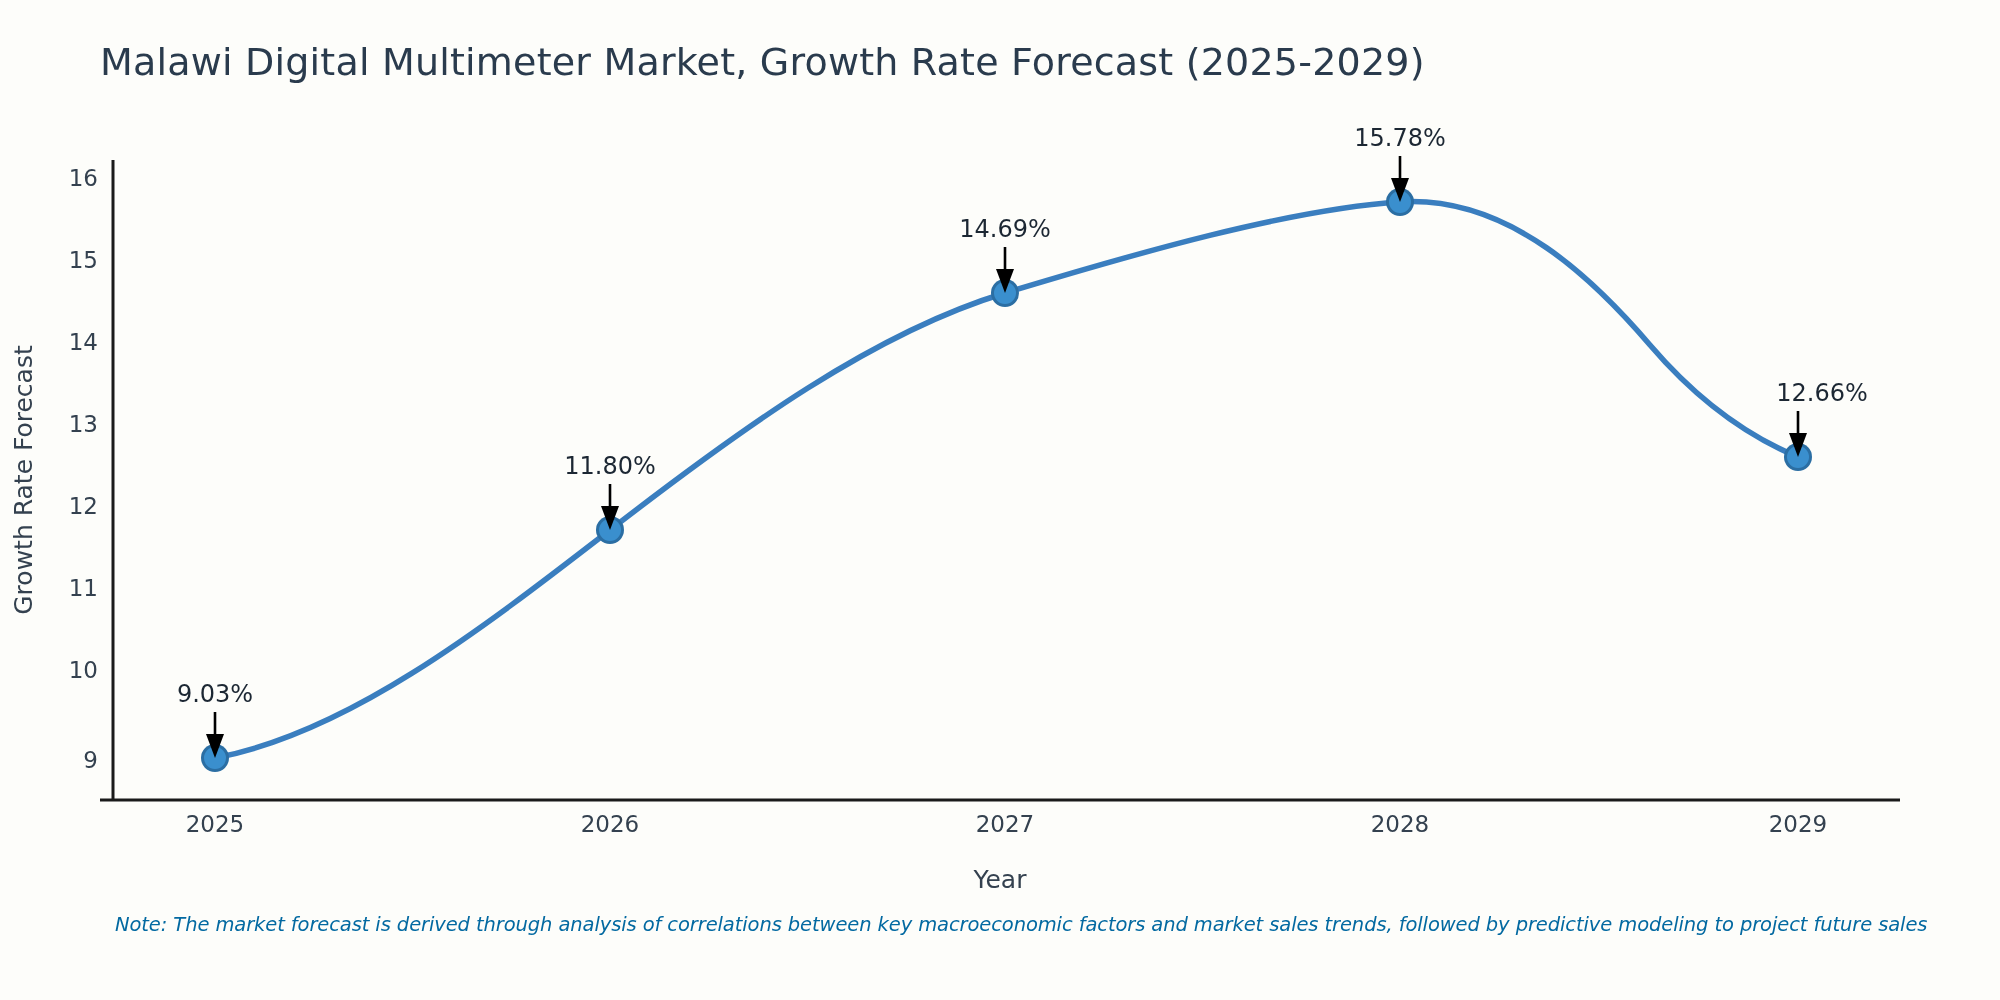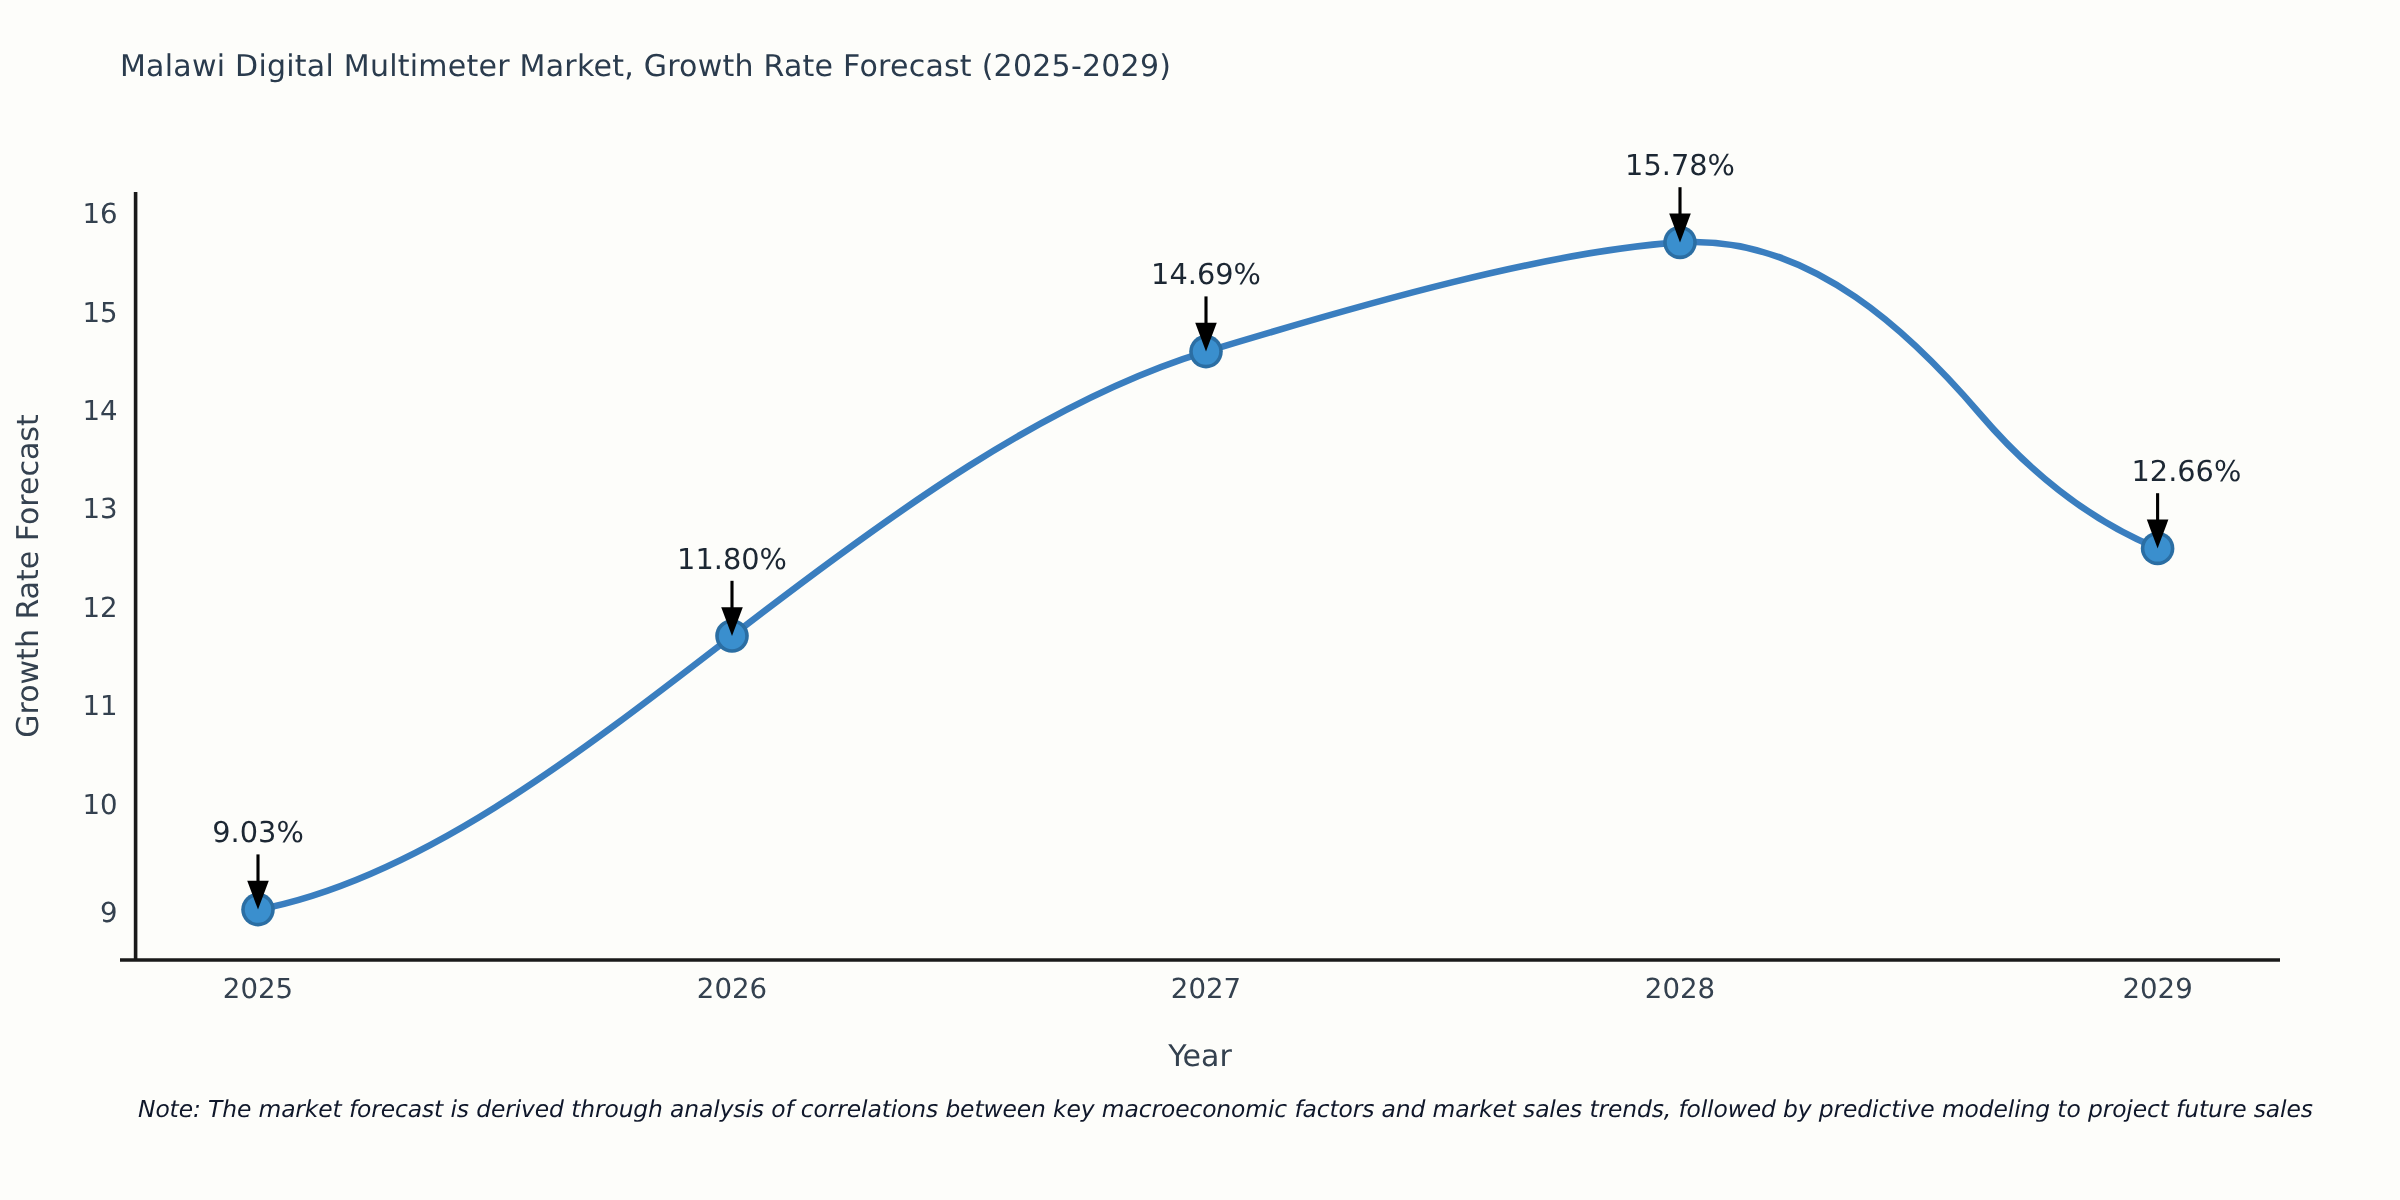--- a/index.html
+++ b/index.html
@@ -16,21 +16,21 @@
   #stage {
     position: relative;
     width: 2000px;
     height: 1000px;
     background: #fdfdfa;
   }
   .chart-title {
     position: absolute;
     left: 100px;
     top: 40px;
-    font-size: 25px;
+    font-size: 38px;
     color: #2a3b4d;
     letter-spacing: 0.2px;
     white-space: nowrap;
   }
   svg.plot {
     position: absolute;
     left: 0;
     top: 0;
     width: 2000px;
     height: 1000px;
@@ -49,21 +49,21 @@
     font-family: "DejaVu Sans", sans-serif;
     font-size: 24px;
     fill: #1c2733;
   }
   .footnote {
     position: absolute;
     left: 115px;
     top: 913px;
     font-size: 19.5px;
     font-style: italic;
-    color: #0f172a;
+    color: #0369a1;
     white-space: nowrap;
     letter-spacing: -0.1px;
   }
   .axis-line {
     stroke: #1a1a1a;
     stroke-width: 3;
   }
   .series-line {
     fill: none;
     stroke-linecap: round;

